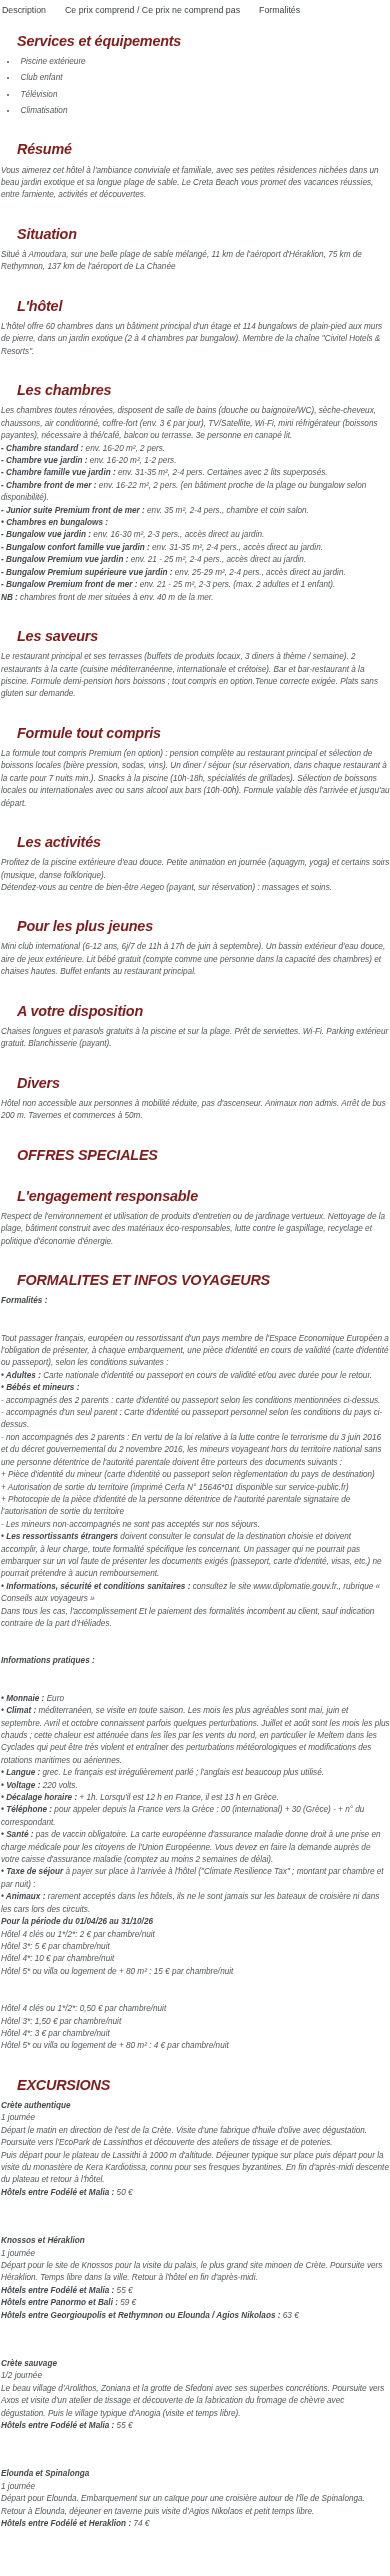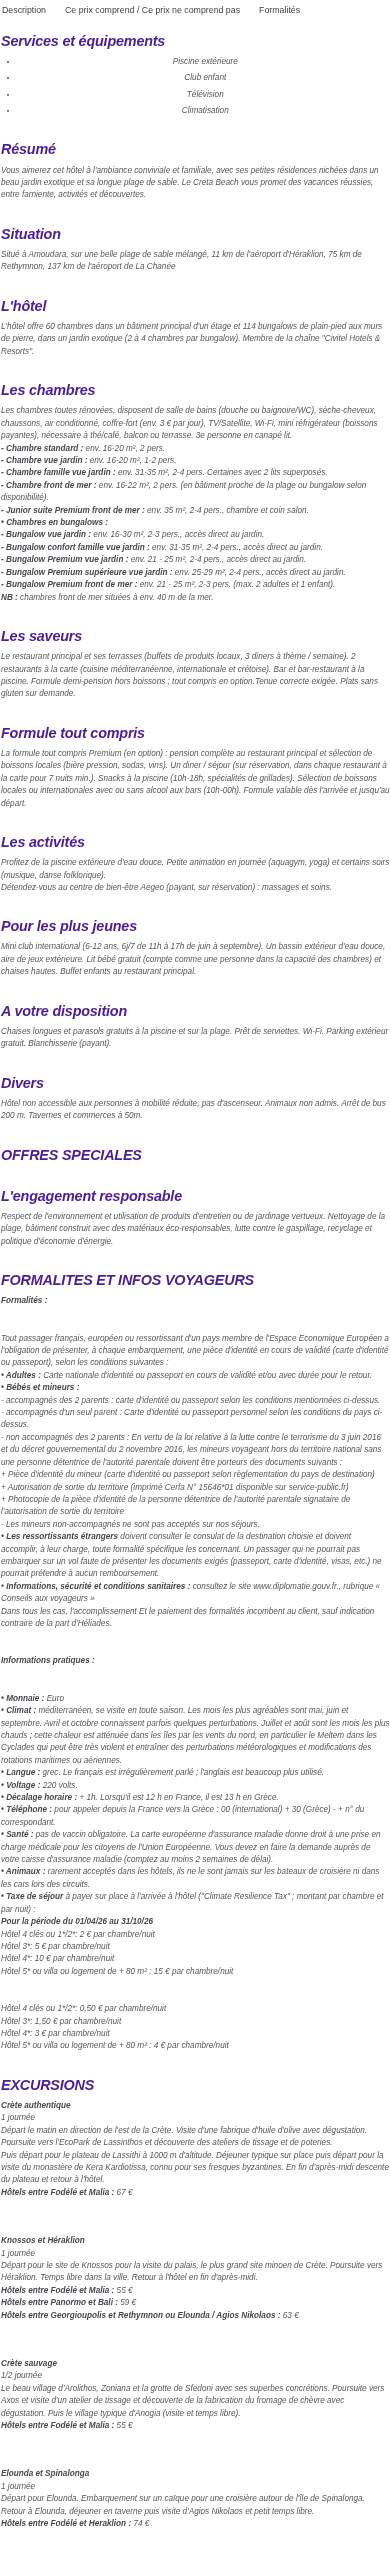--- a/index.html
+++ b/index.html
@@ -14,45 +14,46 @@
     display: flex;
     flex-wrap: wrap;
     gap: 19px;
     font-size: 8.8px;
     color: #3d3f44;
     font-style: normal;
     padding: 1px 0 2.1px 1px;
   }
   .nav span { cursor: pointer; }
   .h1 {
-    color: #4c1d95;
+    color: #7f1d1d;
     font-weight: bold;
     font-style: italic;
     font-size: 14.4px;
     line-height: 1.18;
     letter-spacing: -0.2px;
     margin: 24px 0 6.2px 0;
+    padding-left: 16px;
   }
   section:first-of-type .h1 { margin-top: 15.5px; }
   .p {
     font-style: italic;
     font-size: 8.2px;
     line-height: 12.4px;
     margin: 0;
     color: #54565b;
   }
   .p .b { font-weight: bold; color: #46484d; }
   ul.bullets {
     margin: 5.2px 0 0 0;
     padding: 0 0 0 16.5px;
     font-style: italic;
     font-size: 8.2px;
     line-height: 12.4px;
   }
-  ul.bullets li { padding-left: 3.1px; margin: 4px 0; text-align: center; }
+  ul.bullets li { padding-left: 3.1px; margin: 4px 0; }
   .gap-s { height: 25px; }
   .gap-l { height: 36px; }
 </style>
 </head>
 <body>
 
 <div class="page">
   <nav class="nav">
     <span>Description</span>
     <span>Ce prix comprend / Ce prix ne comprend pas</span>
@@ -148,40 +149,40 @@
         <div class="gap-s"></div>
         <p class="p"><span class="b">Informations pratiques :</span></p>
         <div class="gap-s"></div>
         <p class="p"><span class="b">• Monnaie :</span><span> Euro</span></p>
         <p class="p"><span class="b">• Climat :</span><span> méditerranéen, se visite en toute saison. Les mois les plus agréables sont mai, juin et septembre. Avril et octobre connaissent parfois quelques perturbations. Juillet et août sont les mois les plus chauds ; cette chaleur est atténuée dans les îles par les vents du nord, en particulier le Meltem dans les Cyclades qui peut être très violent et entraîner des perturbations météorologiques et modifications des rotations maritimes ou aériennes.</span></p>
         <p class="p"><span class="b">• Langue :</span><span> grec. Le français est irrégulièrement parlé ; l'anglais est beaucoup plus utilisé.</span></p>
         <p class="p"><span class="b">• Voltage :</span><span> 220 volts.</span></p>
         <p class="p"><span class="b">• Décalage horaire :</span><span> + 1h. Lorsqu'il est 12 h en France, il est 13 h en Grèce.</span></p>
         <p class="p"><span class="b">• Téléphone :</span><span> pour appeler depuis la France vers la Grèce : 00 (international) + 30 (Grèce) - + n° du correspondant.</span></p>
         <p class="p"><span class="b">• Santé :</span><span> pas de vaccin obligatoire. La carte européenne d'assurance maladie donne droit à une prise en charge médicale pour les citoyens de l'Union Européenne. Vous devez en faire la demande auprès de votre caisse d'assurance maladie (comptez au moins 2 semaines de délai).</span></p>
+        <p class="p"><span class="b">• Taxe de séjour</span><span> à payer sur place à l'arrivée à l'hôtel ("Climate Resilience Tax" ; montant par chambre et par nuit) :</span></p>
         <p class="p"><span class="b">• Animaux :</span><span> rarement acceptés dans les hôtels, ils ne le sont jamais sur les bateaux de croisière ni dans les cars lors des circuits.</span></p>
-        <p class="p"><span class="b">• Taxe de séjour</span><span> à payer sur place à l'arrivée à l'hôtel ("Climate Resilience Tax" ; montant par chambre et par nuit) :</span></p>
         <p class="p"><span class="b">Pour la période du 01/04/26 au 31/10/26</span></p>
         <p class="p"><span>Hôtel 4 clés ou 1*/2*: 2 € par chambre/nuit</span></p>
         <p class="p"><span>Hôtel 3*: 5 € par chambre/nuit</span></p>
         <p class="p"><span>Hôtel 4*: 10 € par chambre/nuit</span></p>
         <p class="p"><span>Hôtel 5* ou villa ou logement de + 80 m² : 15 € par chambre/nuit</span></p>
         <div class="gap-s"></div>
         <p class="p"><span>Hôtel 4 clés ou 1*/2*: 0,50 € par chambre/nuit</span></p>
         <p class="p"><span>Hôtel 3*: 1,50 € par chambre/nuit</span></p>
         <p class="p"><span>Hôtel 4*: 3 € par chambre/nuit</span></p>
         <p class="p"><span>Hôtel 5* ou villa ou logement de + 80 m² : 4 € par chambre/nuit</span></p>
       </section>
       <section>
         <h2 class="h1">EXCURSIONS</h2>
         <p class="p"><span class="b">Crète authentique</span></p>
         <p class="p"><span>1 journée</span></p>
         <p class="p"><span>Départ le matin en direction de l'est de la Crète. Visite d'une fabrique d'huile d'olive avec dégustation. Poursuite vers l'EcoPark de Lassinthos et découverte des ateliers de tissage et de poteries.</span></p>
         <p class="p"><span>Puis départ pour le plateau de Lassithi à 1000 m d'altitude. Déjeuner typique sur place puis départ pour la visite du monastère de Kera Kardiotissa, connu pour ses fresques byzantines. En fin d'après-midi descente du plateau et retour à l'hôtel.</span></p>
-        <p class="p"><span class="b">Hôtels entre Fodélé et Malia :</span><span> 67 €</span></p>
+        <p class="p"><span class="b">Hôtels entre Fodélé et Malia :</span><span> 50 €</span></p>
         <div class="gap-l"></div>
         <p class="p"><span class="b">Knossos et Héraklion</span></p>
         <p class="p"><span>1 journée</span></p>
         <p class="p"><span>Départ pour le site de Knossos pour la visite du palais, le plus grand site minoen de Crète. Poursuite vers Héraklion. Temps libre dans la ville. Retour à l'hôtel en fin d'après-midi.</span></p>
         <p class="p"><span class="b">Hôtels entre Fodélé et Malia :</span><span> 55 €</span></p>
         <p class="p"><span class="b">Hôtels entre Panormo et Bali :</span><span> 59 €</span></p>
         <p class="p"><span class="b">Hôtels entre Georgioupolis et Rethymnon ou Elounda / Agios Nikolaos :</span><span> 63 €</span></p>
         <div class="gap-l"></div>
         <p class="p"><span class="b">Crète sauvage</span></p>
         <p class="p"><span>1/2 journée</span></p>

